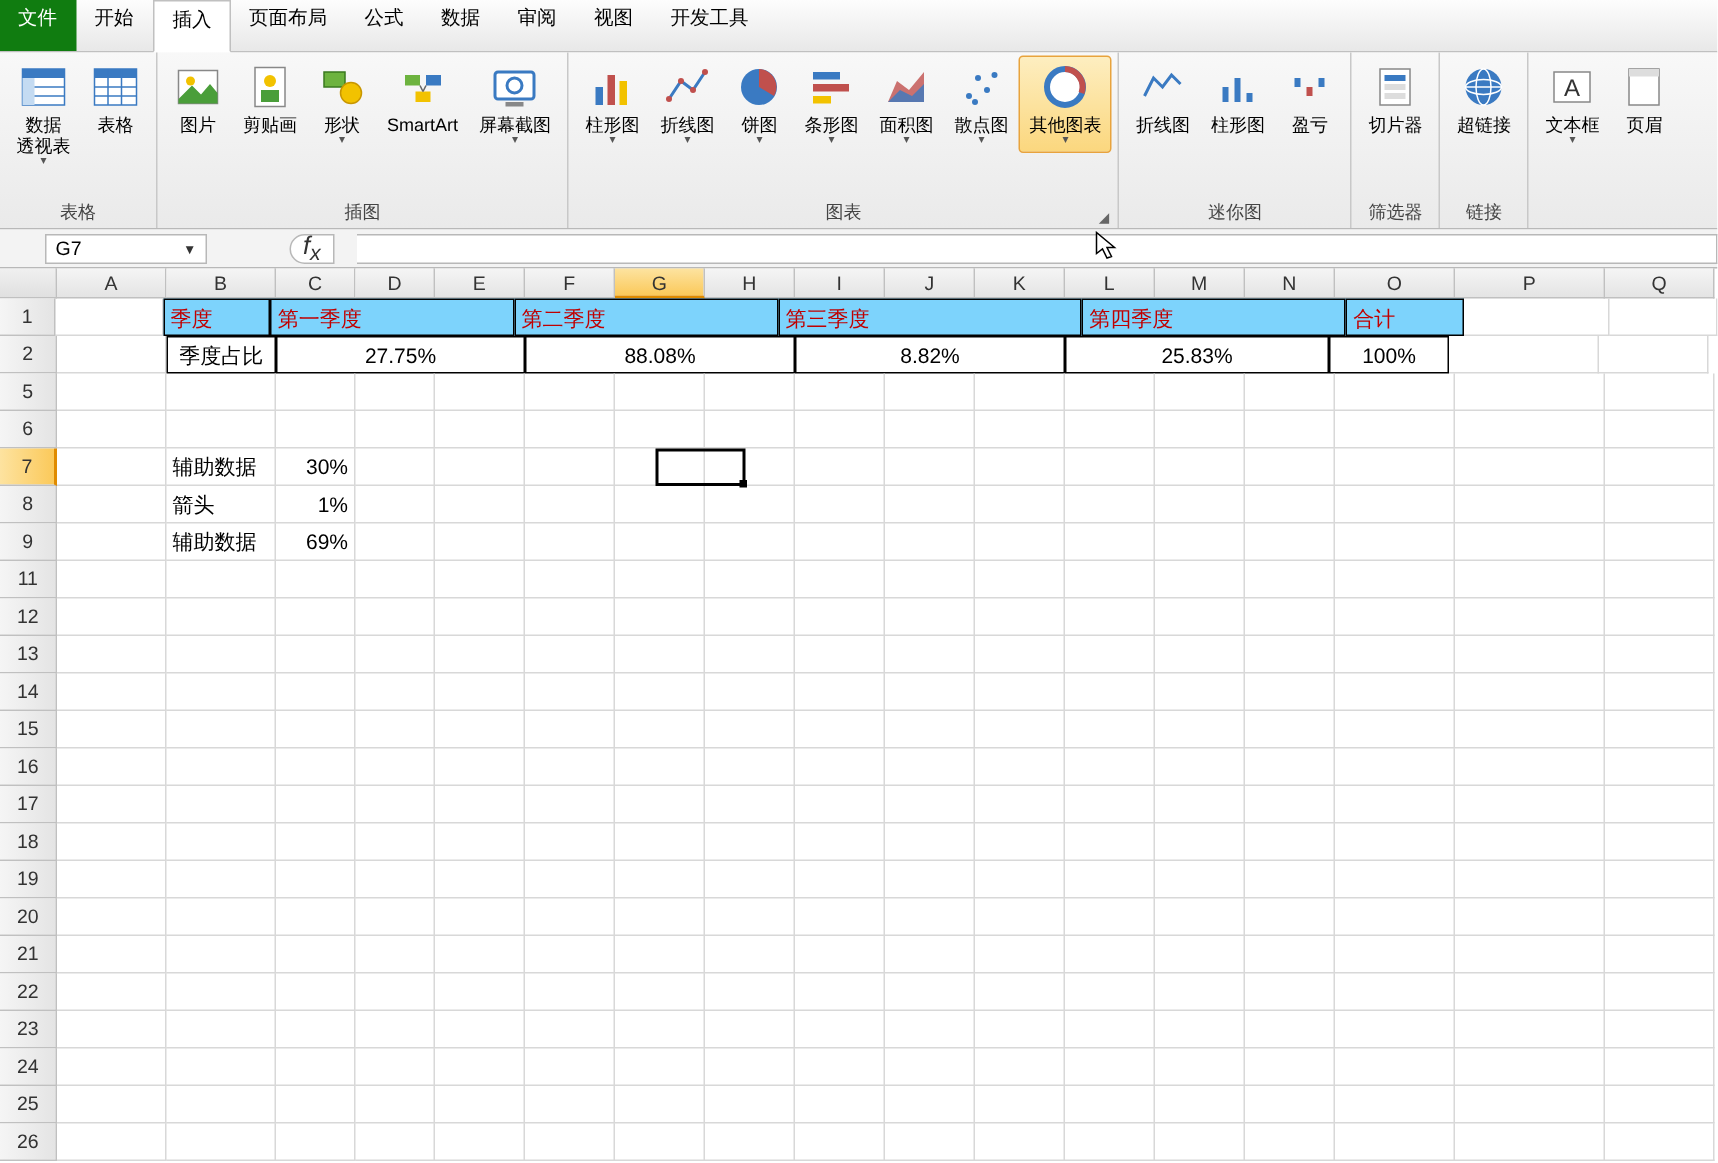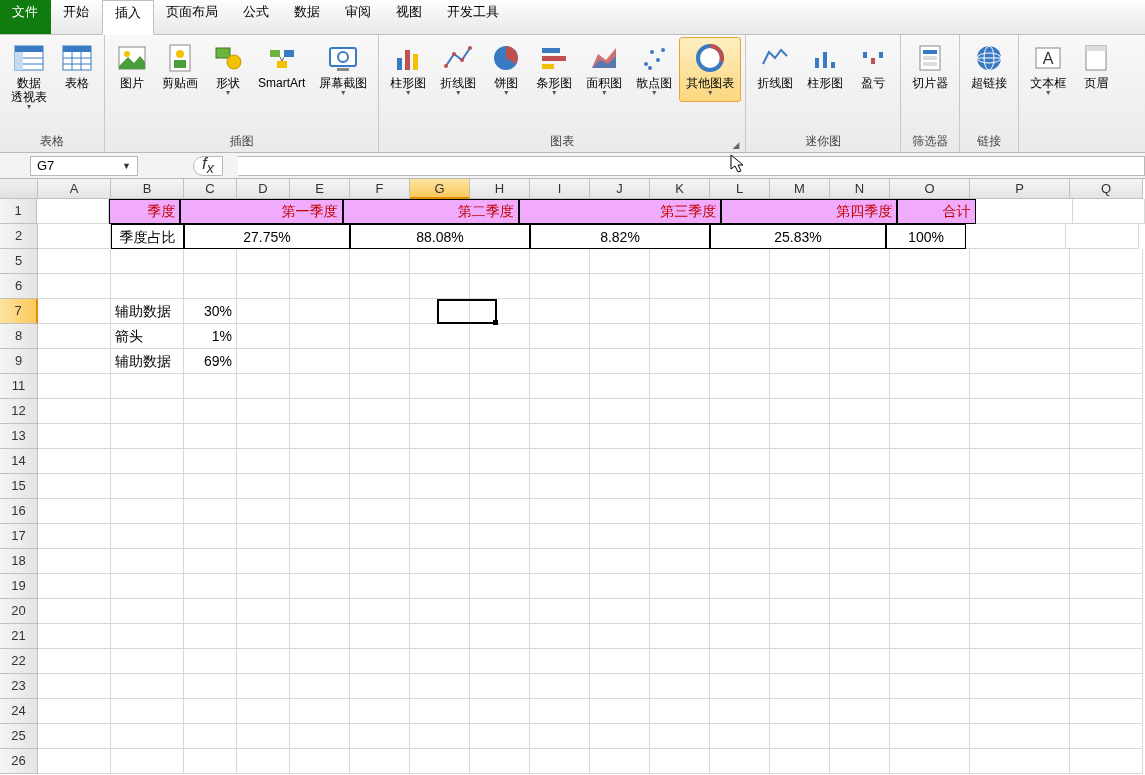--- a/index.html
+++ b/index.html
@@ -37,21 +37,21 @@
 .corner { width: 38px; background: linear-gradient(#f0f0f0,#e0e0e0); border-right: 1px solid #c0c0c0; border-bottom: 1px solid #c0c0c0; }
 .colhdr { background: linear-gradient(#f5f5f5,#e4e4e4); border-right: 1px solid #c0c0c0; border-bottom: 1px solid #c0c0c0; text-align: center; font-size: 13px; line-height: 19px; color: #333; }
 .colhdr.sel { background: linear-gradient(#fde3a0,#fbc95a); border-bottom: 2px solid #e08b00; }
 .row { display: flex; height: 25px; }
 .rowhdr { width: 38px; background: linear-gradient(90deg,#f5f5f5,#e4e4e4); border-right: 1px solid #c0c0c0; border-bottom: 1px solid #c0c0c0; text-align: center; font-size: 13px; line-height: 24px; color: #333; }
 .rowhdr.sel { background: linear-gradient(90deg,#fde3a0,#fbc95a); border-right: 2px solid #e08b00; }
 .cell { border-right: 1px solid #d8d8d8; border-bottom: 1px solid #d8d8d8; font-size: 14px; line-height: 24px; padding: 0 4px; overflow: hidden; white-space: nowrap; }
 .cell.r { text-align: right; }
 
 
-.th { background: #f0abfc; color: #c00000; font-weight: normal; border: 1px solid #000; text-align: right; font-family: Liberation Mono, monospace; }
+.th { background: #7dd3fc; color: #c00000; font-weight: normal; border: 1px solid #000; text-align: left; }
 .td { border: 1px solid #000; text-align: center; background: #fff; }
 
 
 .selbox { position: absolute; border: 2px solid #000; pointer-events: none; }
 .selbox::after { content: ""; position: absolute; right: -3px; bottom: -3px; width: 5px; height: 5px; background: #000; }
 
 
 .cursor { position: absolute; width: 16px; height: 20px; pointer-events: none; }
 
 

